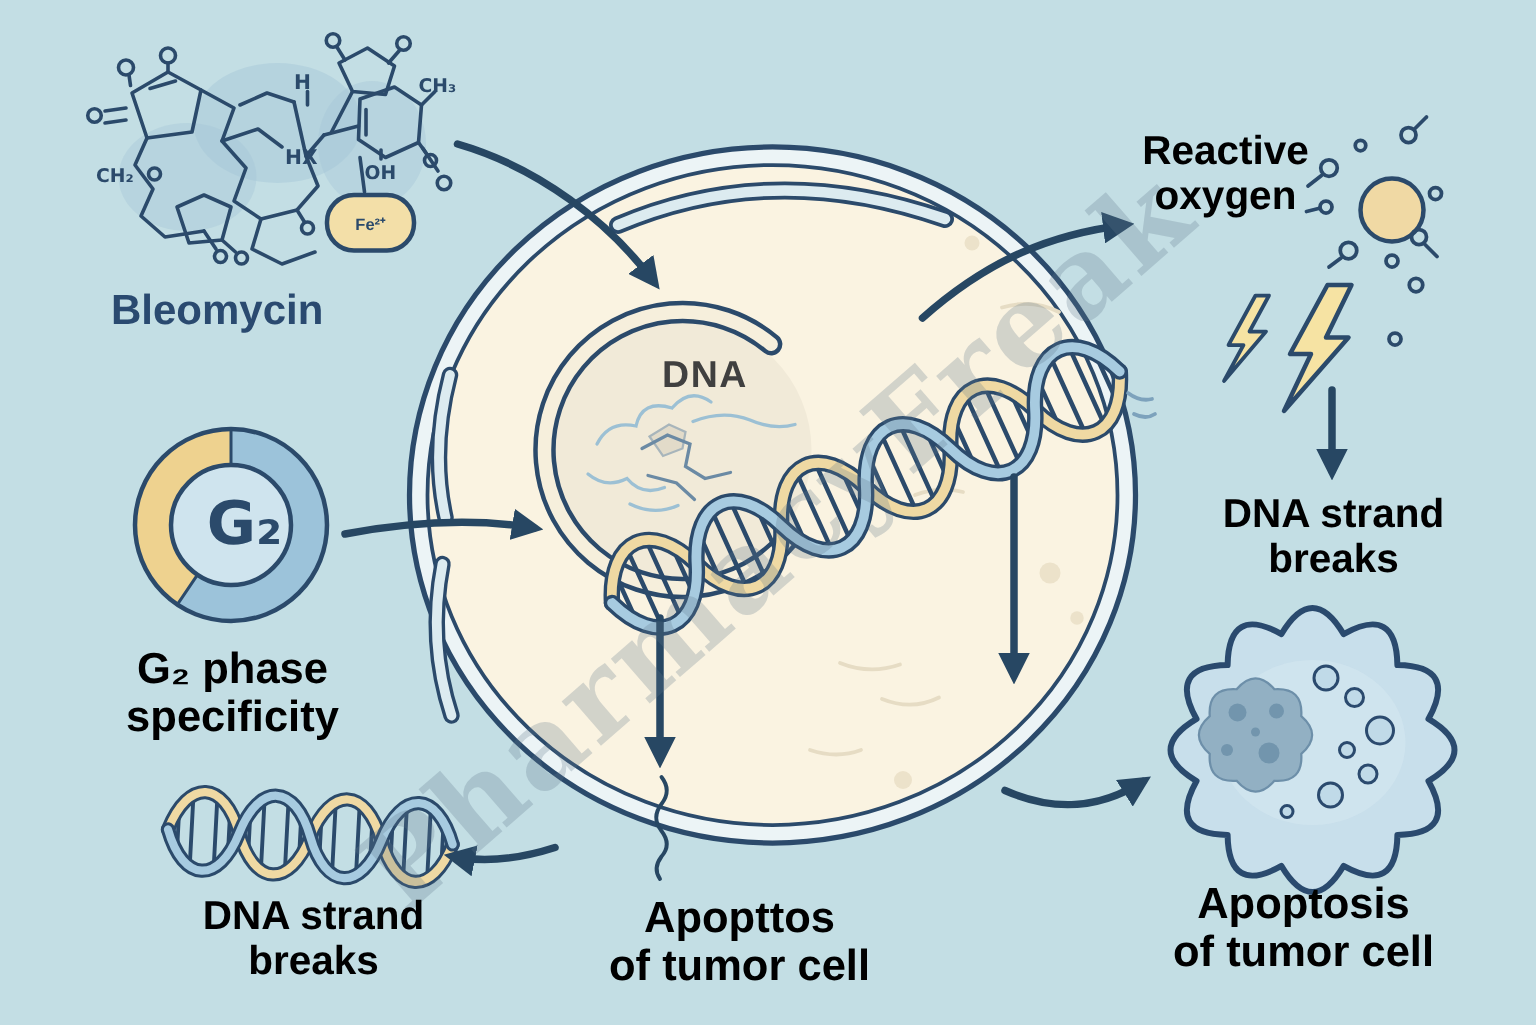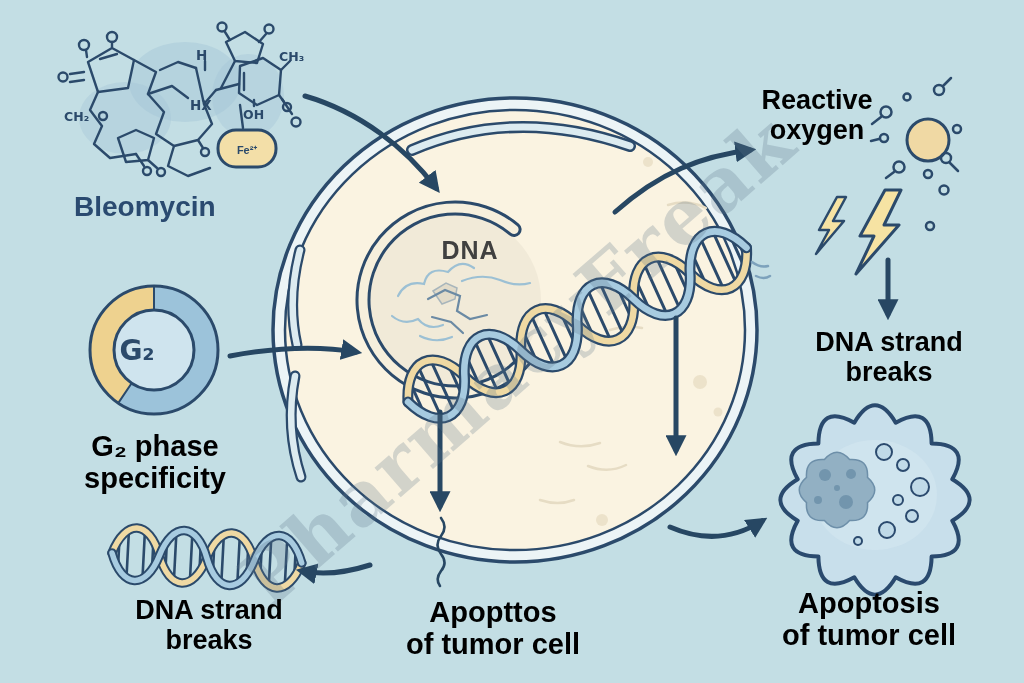--- a/index.html
+++ b/index.html
@@ -7,22 +7,22 @@
          font-family:"Liberation Sans",sans-serif;}
   svg{position:absolute;left:0;top:0;}
   .lbl{position:absolute;color:#000000;font-weight:600;text-align:center;
        transform:translateX(-50%);line-height:1.12;white-space:nowrap;}
   .title{position:absolute;left:650px;top:24px;transform:translateX(-50%);
          color:#1e3758;font-weight:800;font-size:37px;letter-spacing:.3px;white-space:nowrap;}
   .f27{font-size:27px;} .f29{font-size:29px;}
   .bleo{position:absolute;left:74px;top:191px;color:#2a4a70;font-weight:600;font-size:28px;}
   .dna-lbl{position:absolute;left:470px;top:236px;transform:translateX(-50%);
            color:#404040;font-weight:700;font-size:25px;letter-spacing:1px;}
-  .g2sym{position:absolute;left:137px;top:352px;transform:translate(-50%,-55%);
-         color:#2b4a6b;font-weight:600;font-size:28px;font-family:"DejaVu Sans",sans-serif;}
+  .g2sym{position:absolute;left:163px;top:352px;transform:translate(-50%,-55%);
+         color:#2b4a6b;font-weight:600;font-size:40px;font-family:"DejaVu Sans",sans-serif;}
   .fe{position:absolute;left:247px;top:149px;transform:translate(-50%,-50%);
       color:#2b4a6b;font-weight:700;font-size:11px;font-family:Liberation Sans, sans-serif;}
   .atom{position:absolute;color:#2b4a6b;font-weight:700;font-size:12.5px;
         font-family:"DejaVu Sans",sans-serif;}
   .watermark{position:absolute;left:518px;top:360px;transform:translate(-50%,-50%) rotate(-41deg);
              font-family:"DejaVu Serif",serif;font-weight:700;font-size:76px;letter-spacing:3px;
              color:rgba(96,120,138,0.26);white-space:nowrap;pointer-events:none;}
 </style>
 </head>
 <body>

